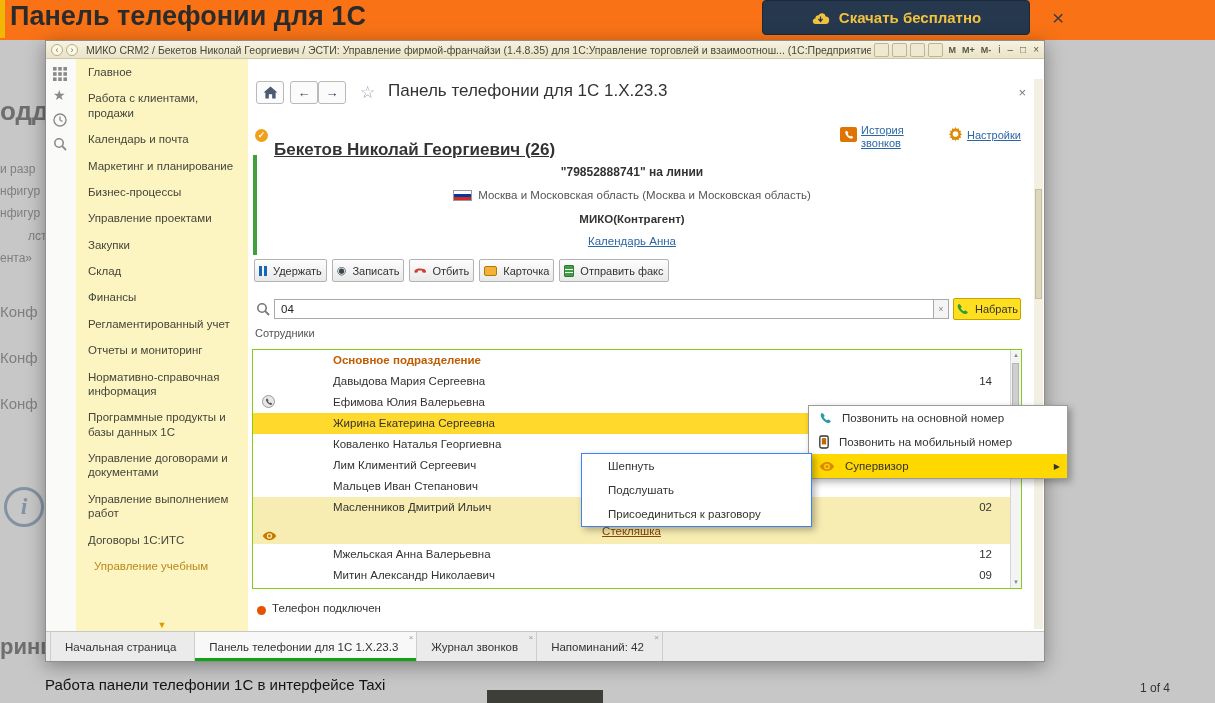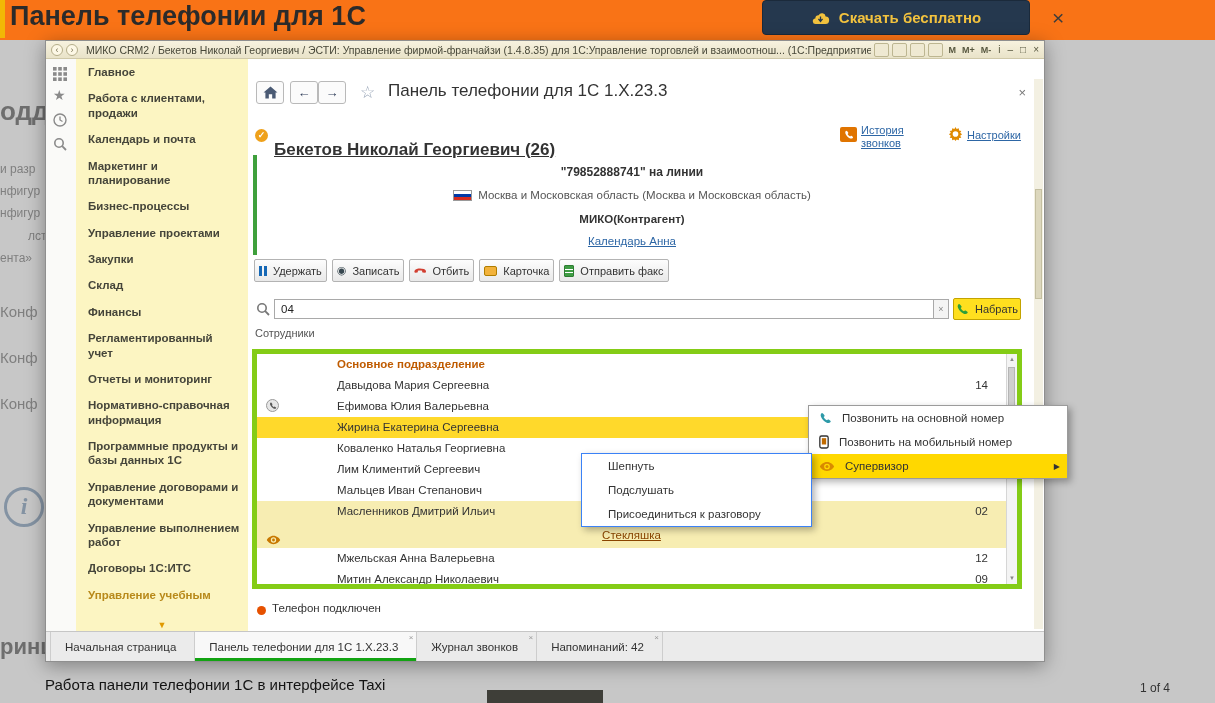--- a/index.html
+++ b/index.html
@@ -19,23 +19,23 @@
   .nav-circ{width:12px;height:12px;border-radius:50%;background:#fdf8e6;border:1px solid #b5ae8a;color:#7a7355;font-size:9px;line-height:11px;text-align:center;margin-right:3px;flex:0 0 auto;cursor:pointer;box-sizing:border-box;}
   .tb-title{flex:1;font-size:10.5px;color:#474738;white-space:nowrap;overflow:hidden;margin-left:5px;}
   .tb-ico{width:13px;height:12px;background:#efe9d2;border:1px solid #bdb691;border-radius:2px;margin-left:3px;flex:0 0 auto;cursor:pointer;}
   .tb-m{font-size:9px;font-weight:bold;color:#57573f;margin-left:6px;cursor:pointer;}
   .tb-ctl{font-size:10px;color:#57573f;margin-left:7px;cursor:pointer;}
   .win-body{position:absolute;left:0;top:18px;right:0;bottom:30px;}
   
   .iconstrip{position:absolute;left:0;top:0;width:30px;bottom:0;background:#fafaf8;}
   .strip-ic{position:absolute;left:7px;color:#8a8a8a;cursor:pointer;}
   
-  .sidebar{position:absolute;left:30px;top:0;width:172px;bottom:0;background:#fcf5c2;overflow:hidden;font-weight:bold;}
+  .sidebar{position:absolute;left:30px;top:0;width:172px;bottom:0;background:#fcf5c2;overflow:hidden;}
   .sb-item{padding:6px 8px 6px 12px;font-size:11.5px;line-height:1.25;color:#45453a;cursor:pointer;}
-  .sb-item.dim{color:#b8891a;}
+  .sb-item.dim{color:#b8891a;margin-left:6px;}
   .sb-more{position:absolute;bottom:1px;left:0;right:0;text-align:center;color:#e09a00;font-size:9px;cursor:pointer;}
   
   .content{position:absolute;left:202px;top:0;right:0;bottom:0;background:#fff;}
   .tool-btn{position:absolute;top:22px;width:28px;height:23px;border:1px solid #b9b9b9;border-radius:3px;background:#fbfbfb;display:flex;align-items:center;justify-content:center;font-size:13px;color:#33415c;box-sizing:border-box;cursor:pointer;}
   .fav-star{position:absolute;left:112px;top:23px;font-size:17px;color:#9aa6b8;cursor:pointer;}
   .panel-title{position:absolute;left:140px;top:22px;font-size:17px;color:#333;}
   .panel-close{position:absolute;right:18px;top:26px;font-size:13px;color:#777;cursor:pointer;}
   .user-check{position:absolute;left:7px;top:70px;width:13px;height:13px;border-radius:50%;background:#efa11b;color:#fff;font-size:9px;font-weight:bold;text-align:center;line-height:13px;}
   .user-name{position:absolute;left:26px;top:81px;font-size:17px;font-weight:bold;color:#333;text-decoration:underline;}
   .link{color:#2d66a5;text-decoration:underline;cursor:pointer;}
@@ -51,21 +51,21 @@
   .ic-pause{width:8px;height:10px;border-left:3px solid #1668b5;border-right:3px solid #1668b5;box-sizing:border-box;}
   .ic-rec{color:#37474f;font-size:11px;line-height:11px;}
   .ic-rot{display:inline-flex;transform:rotate(135deg);}
   .ic-card{width:13px;height:10px;background:#f2b23a;border:1px solid #b07d00;border-radius:2px;box-sizing:border-box;}
   .ic-fax{width:10px;height:12px;background:linear-gradient(#3f9d44 0 3px,#ffffff 3px 4px,#3f9d44 4px 6px,#ffffff 6px 7px,#3f9d44 7px);border:1px solid #2e7d32;border-radius:1px;box-sizing:border-box;}
   .search-ic{position:absolute;left:8px;top:243px;color:#777;}
   .search-input{position:absolute;left:26px;top:240px;width:660px;height:20px;border:1px solid #a9a9a9;font-size:11.5px;padding:0 6px;box-sizing:border-box;font-family:inherit;color:#222;background:#fff;}
   .clear-btn{position:absolute;left:686px;top:240px;width:15px;height:20px;border:1px solid #a9a9a9;border-left:none;background:#f4f4f4;font-size:9px;color:#888;text-align:center;line-height:18px;box-sizing:border-box;cursor:pointer;}
   .dial-btn{position:absolute;left:705px;top:239px;width:68px;height:22px;background:#ffdf1f;border:1px solid #c3a300;border-radius:2px;font-size:11px;color:#333;display:flex;align-items:center;justify-content:center;gap:6px;box-sizing:border-box;cursor:pointer;font-family:inherit;}
   .emp-label{position:absolute;left:7px;top:268px;font-size:11px;color:#555;}
-  .emp-table{position:absolute;left:4px;top:290px;width:770px;height:240px;border:5px solid #84cc16;box-sizing:border-box;overflow:hidden;background:#fff;text-decoration:underline;}
+  .emp-table{position:absolute;left:4px;top:290px;width:770px;height:240px;border:1px solid #84cc16;box-sizing:border-box;overflow:hidden;background:#fff;text-decoration:underline;}
   .t-rows{position:absolute;left:0;top:0;right:11px;}
   .t-row{position:relative;height:21px;line-height:21px;font-size:11.5px;color:#333;}
   .t-row .r-name{margin-left:80px;}
   .t-head .r-name{color:#bf5b00;font-weight:bold;}
   .r-num{position:absolute;right:18px;top:0;margin-left:20px;}
   .sel{background:#ffd92b;}
   .hl{background:#f7edb2;}
   .r-ic{position:absolute;left:9px;top:3px;}
   .ph-circ{width:13px;height:13px;border-radius:50%;background:#e6e6e6;border:1px solid #9a9a9a;display:flex;align-items:center;justify-content:center;box-sizing:border-box;}
   .glass-row{height:26px !important;line-height:26px !important;text-align:center;}

